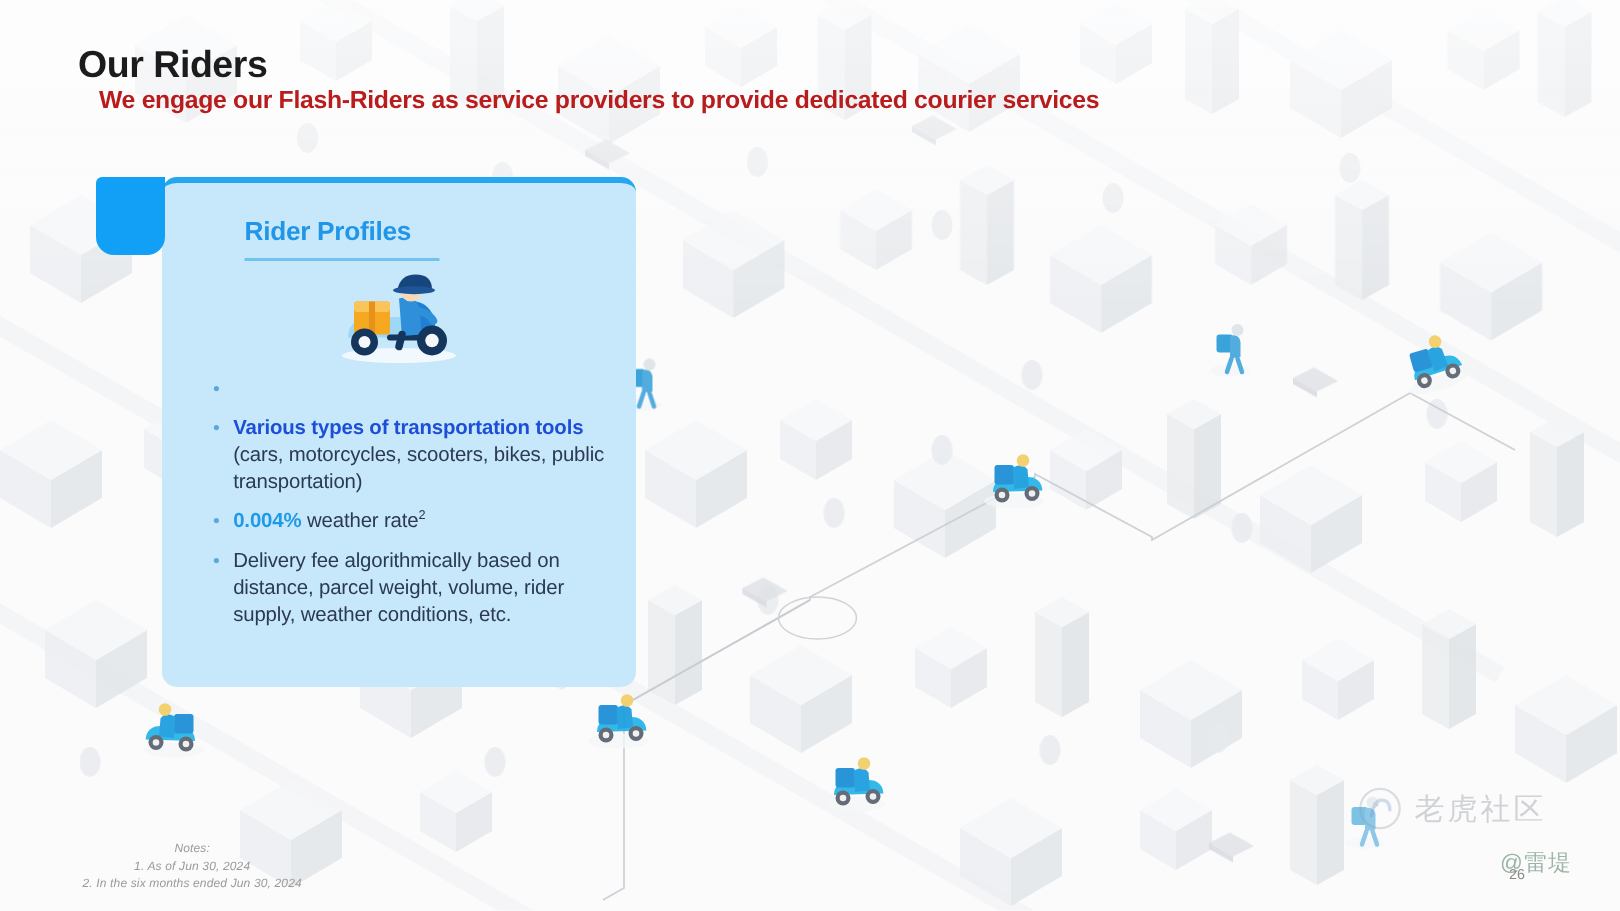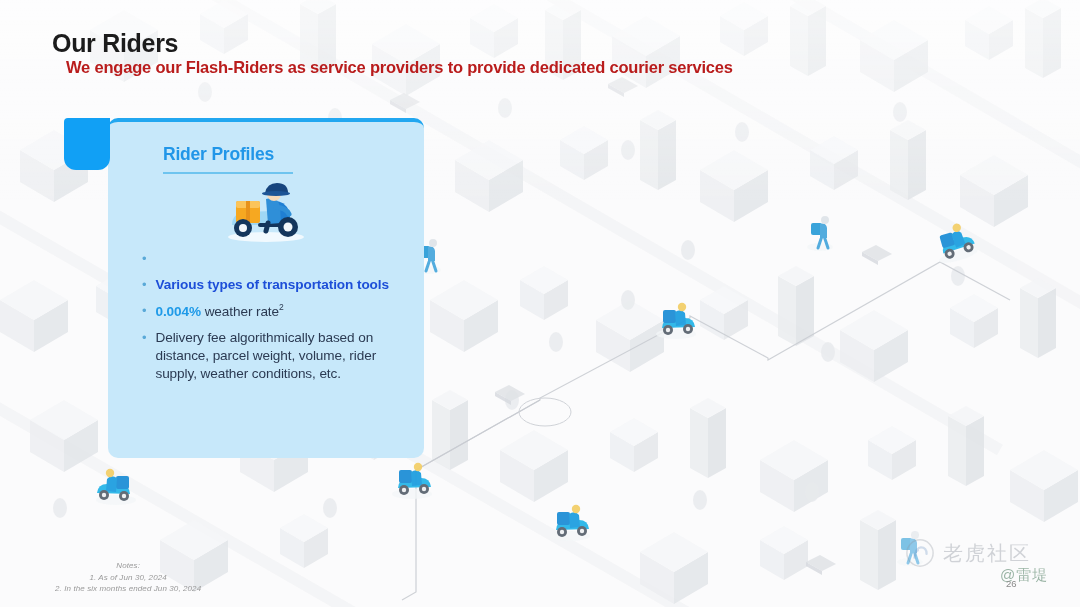--- a/index.html
+++ b/index.html
@@ -72,21 +72,21 @@
 
   
   .notes {
     position:absolute; left:55px; top:560px;
     font-size:8px; font-style:italic; color:#9a9a9a;
     line-height:1.45; letter-spacing:0.1px;text-align:center;
   }
 
   
   .watermark {
-    position:absolute; left:905px; top:538px;
+    position:absolute; left:905px; top:524px;
     display:flex; align-items:center; gap:8px;
     opacity:0.30;
   }
   .wm-logo { width:30px; height:30px; flex:0 0 auto; }
   .wm-text {
     font-size:20px; color:#6e7682; letter-spacing:2px;
     font-family:"DejaVu Sans", sans-serif;
   }
   .watermark-handle {
     position:absolute; left:1000px; top:566px;
@@ -304,21 +304,21 @@
       <circle cx="70" cy="48" r="4.5" fill="#f4f8fb"></circle>
     </svg>
   </div>
 
   <div class="bullets">
     <div class="bullet">
       <span class="dot">•</span>
     </div>
     <div class="bullet">
       <span class="dot">•</span>
-      <span><b class="hl">Various types of transportation tools</b><br></span>
+      <span><b class="hl">Various types of transportation tools</b><br><span>(cars, motorcycles, scooters, bikes, public transportation)</span></span>
     </div>
     <div class="bullet">
       <span class="dot">•</span>
       <span><b>0.004%</b><span> weather rate</span><sup>2</sup></span>
     </div>
     <div class="bullet">
       <span class="dot">•</span>
       <span>Delivery fee algorithmically based on distance, parcel weight, volume, rider supply, weather conditions, etc.</span>
     </div>
   </div>

